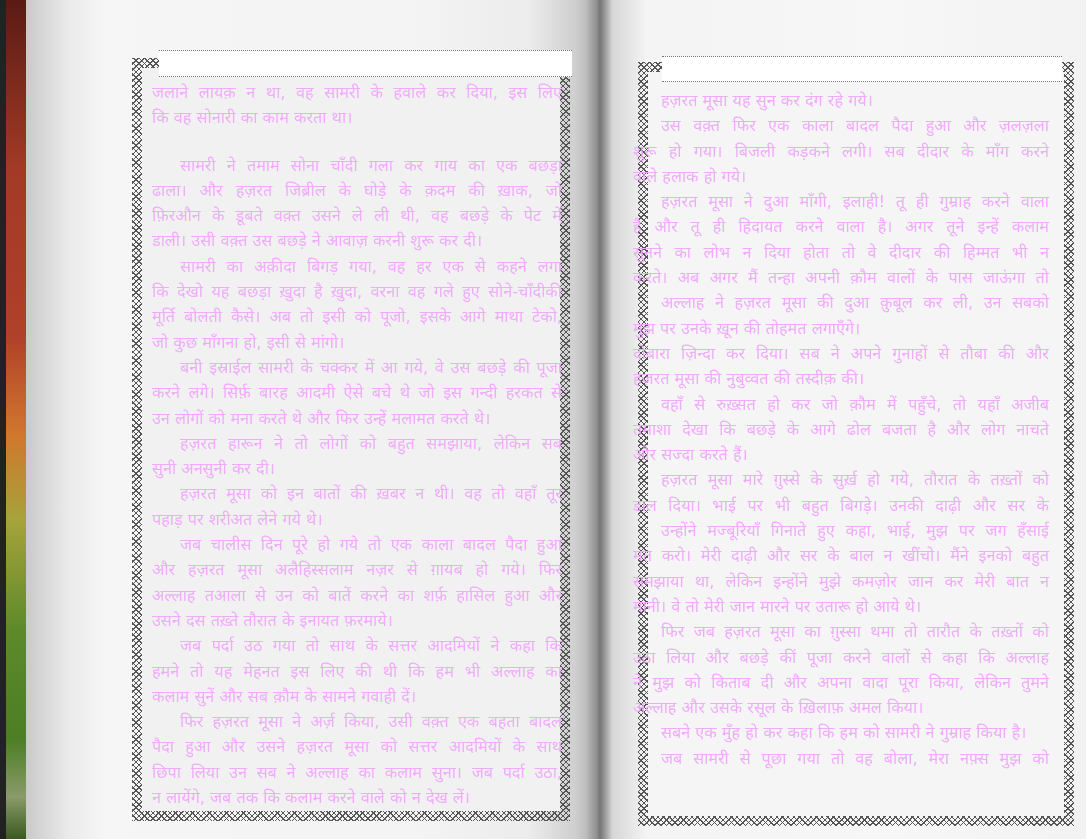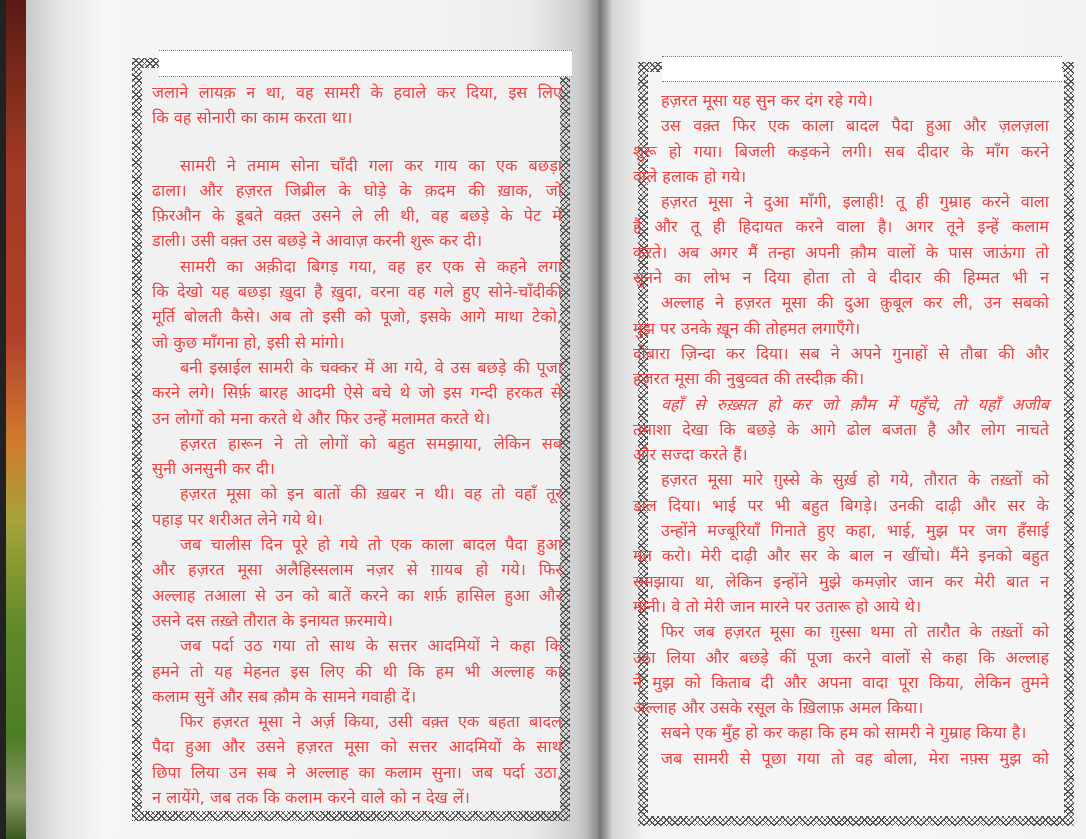--- a/index.html
+++ b/index.html
@@ -54,21 +54,21 @@
   .frame-right .inner { background:#f5f5f5; }
 
   .header-band {
     position:absolute; z-index:2; background:#fff;
     border-top:1px dotted #777; border-bottom:1px dotted #777;
   }
   .header-left { left:133px; top:50px; width:413px; height:25px; }
   .header-right { left:636px; top:56px; width:400px; height:24px; }
 
   .text {
-    position:absolute; z-index:3; color:#ef4444;
+    position:absolute; z-index:3; color:#f0abfc;
     font-family:"DejaVu Sans", sans-serif;
     font-size:16.2px; line-height:25.3px;
     text-align:justify;
   }
   .text-left { left:126px; top:80px; width:410px; }
   .text-right { left:607px; top:88px; width:416px; }
   .line { display:block; text-align:justify; text-align-last:justify; white-space:nowrap; }
   .line.last { text-align-last:left; }
 </style>
 </head>
@@ -121,27 +121,27 @@
       <span class="line">छिपा लिया उन सब ने अल्लाह का कलाम सुना। जब पर्दा उठा,</span>
       <span class="line last">न लायेंगे, जब तक कि कलाम करने वाले को न देख लें।</span>
     </div>
   <div class="text text-right" id="right-text">
       <span class="line last" style="padding-left: 28px;">हज़रत मूसा यह सुन कर दंग रहे गये।</span>
       <span class="line" style="padding-left: 28px;">उस वक़्त फिर एक काला बादल पैदा हुआ और ज़लज़ला</span>
       <span class="line">शुरू हो गया। बिजली कड़कने लगी। सब दीदार के माँग करने</span>
       <span class="line last">वाले हलाक हो गये।</span>
       <span class="line" style="padding-left: 28px;">हज़रत मूसा ने दुआ माँगी, इलाही! तू ही गुम्राह करने वाला</span>
       <span class="line">है और तू ही हिदायत करने वाला है। अगर तूने इन्हें कलाम</span>
+      <span class="line">सुनने का लोभ न दिया होता तो वे दीदार की हिम्मत भी न</span>
       <span class="line">करते। अब अगर मैं तन्हा अपनी क़ौम वालों के पास जाऊंगा तो</span>
-      <span class="line">सुनने का लोभ न दिया होता तो वे दीदार की हिम्मत भी न</span>
       <span class="line" style="padding-left: 28px;">अल्लाह ने हज़रत मूसा की दुआ क़ुबूल कर ली, उन सबको</span>
       <span class="line last">मुझ पर उनके ख़ून की तोहमत लगाएँगे।</span>
       <span class="line">दोबारा ज़िन्दा कर दिया। सब ने अपने गुनाहों से तौबा की और</span>
       <span class="line last">हज़रत मूसा की नुबुव्वत की तस्दीक़ की।</span>
-      <span class="line" style="padding-left: 28px; font-style: italic;">वहाँ से रुख़्सत हो कर जो क़ौम में पहुँचे, तो यहाँ अजीब</span>
+      <span class="line" style="padding-left: 28px;">वहाँ से रुख़्सत हो कर जो क़ौम में पहुँचे, तो यहाँ अजीब</span>
       <span class="line">तमाशा देखा कि बछड़े के आगे ढोल बजता है और लोग नाचते</span>
       <span class="line last">और सज्दा करते हैं।</span>
       <span class="line" style="padding-left: 28px;">हज़रत मूसा मारे ग़ुस्से के सुर्ख़ हो गये, तौरात के तख़्तों को</span>
       <span class="line">डाल दिया। भाई पर भी बहुत बिगड़े। उनकी दाढ़ी और सर के</span>
       <span class="line" style="padding-left: 28px;">उन्होंने मज्बूरियाँ गिनाते हुए कहा, भाई, मुझ पर जग हँसाई</span>
       <span class="line">मत करो। मेरी दाढ़ी और सर के बाल न खींचो। मैंने इनको बहुत</span>
       <span class="line">समझाया था, लेकिन इन्होंने मुझे कमज़ोर जान कर मेरी बात न</span>
       <span class="line last">मानी। वे तो मेरी जान मारने पर उतारू हो आये थे।</span>
       <span class="line" style="padding-left: 28px;">फिर जब हज़रत मूसा का ग़ुस्सा थमा तो तारौत के तख़्तों को</span>
       <span class="line">उठा लिया और बछड़े कीं पूजा करने वालों से कहा कि अल्लाह</span>

